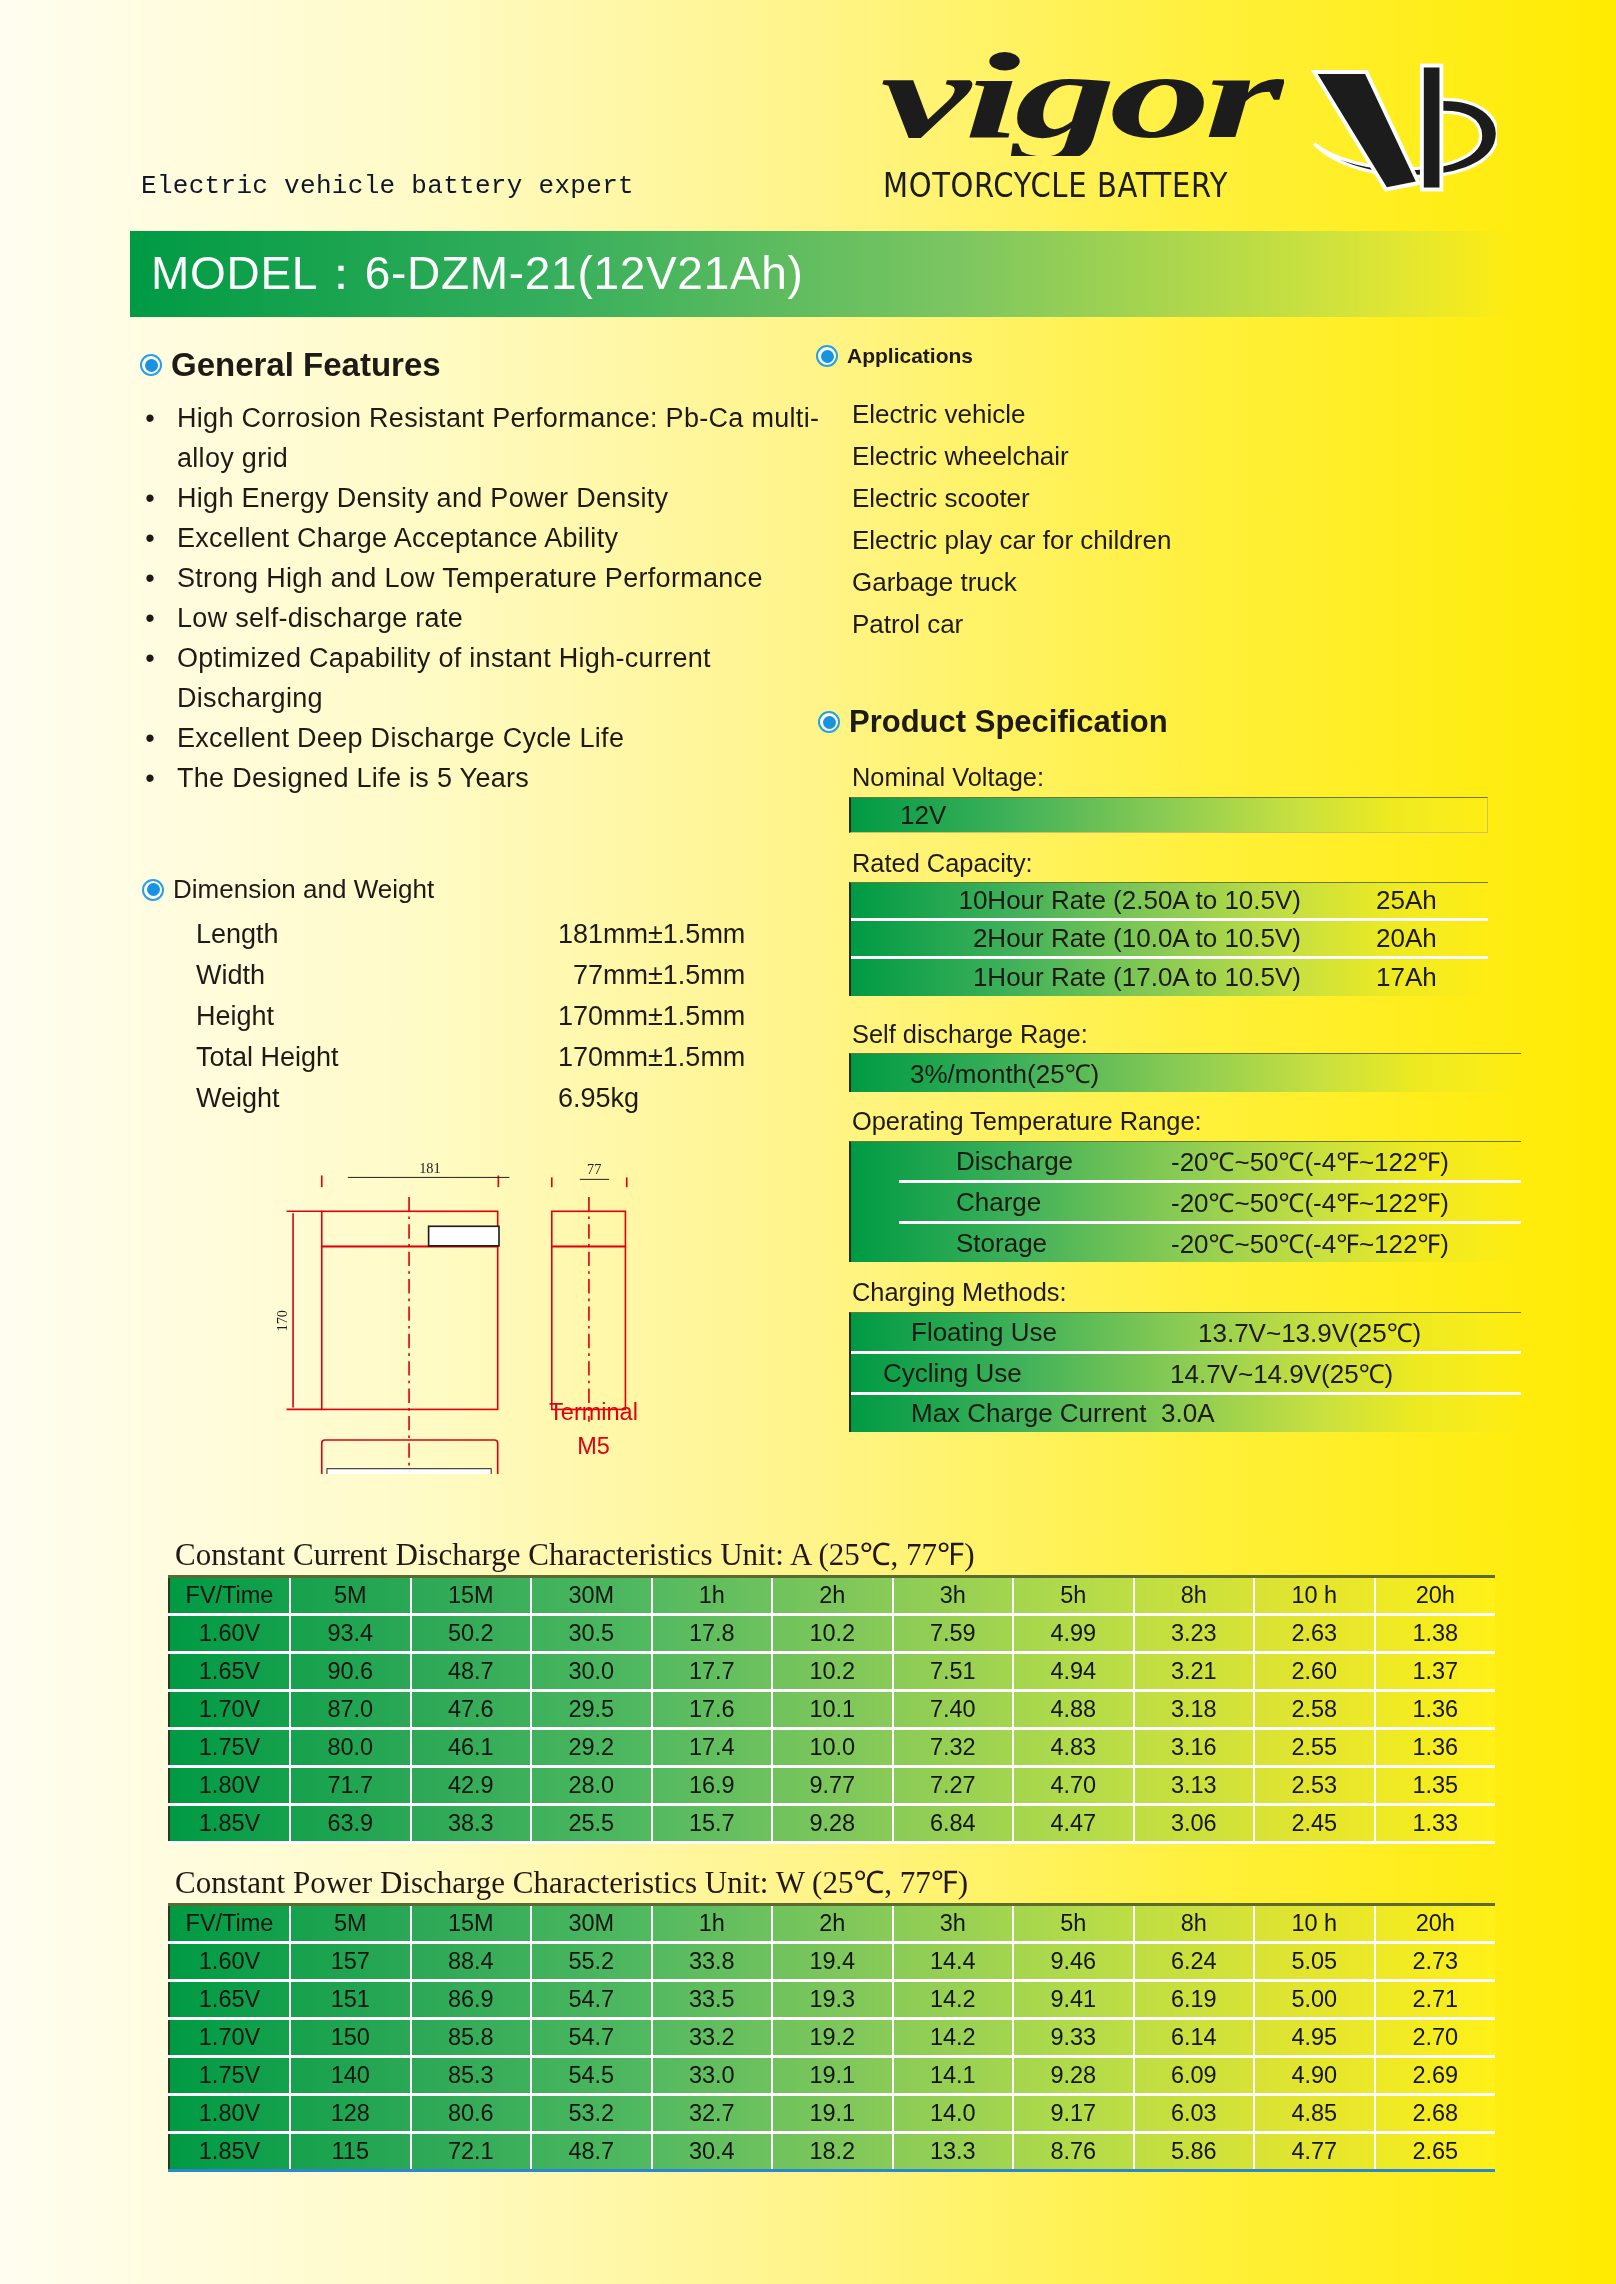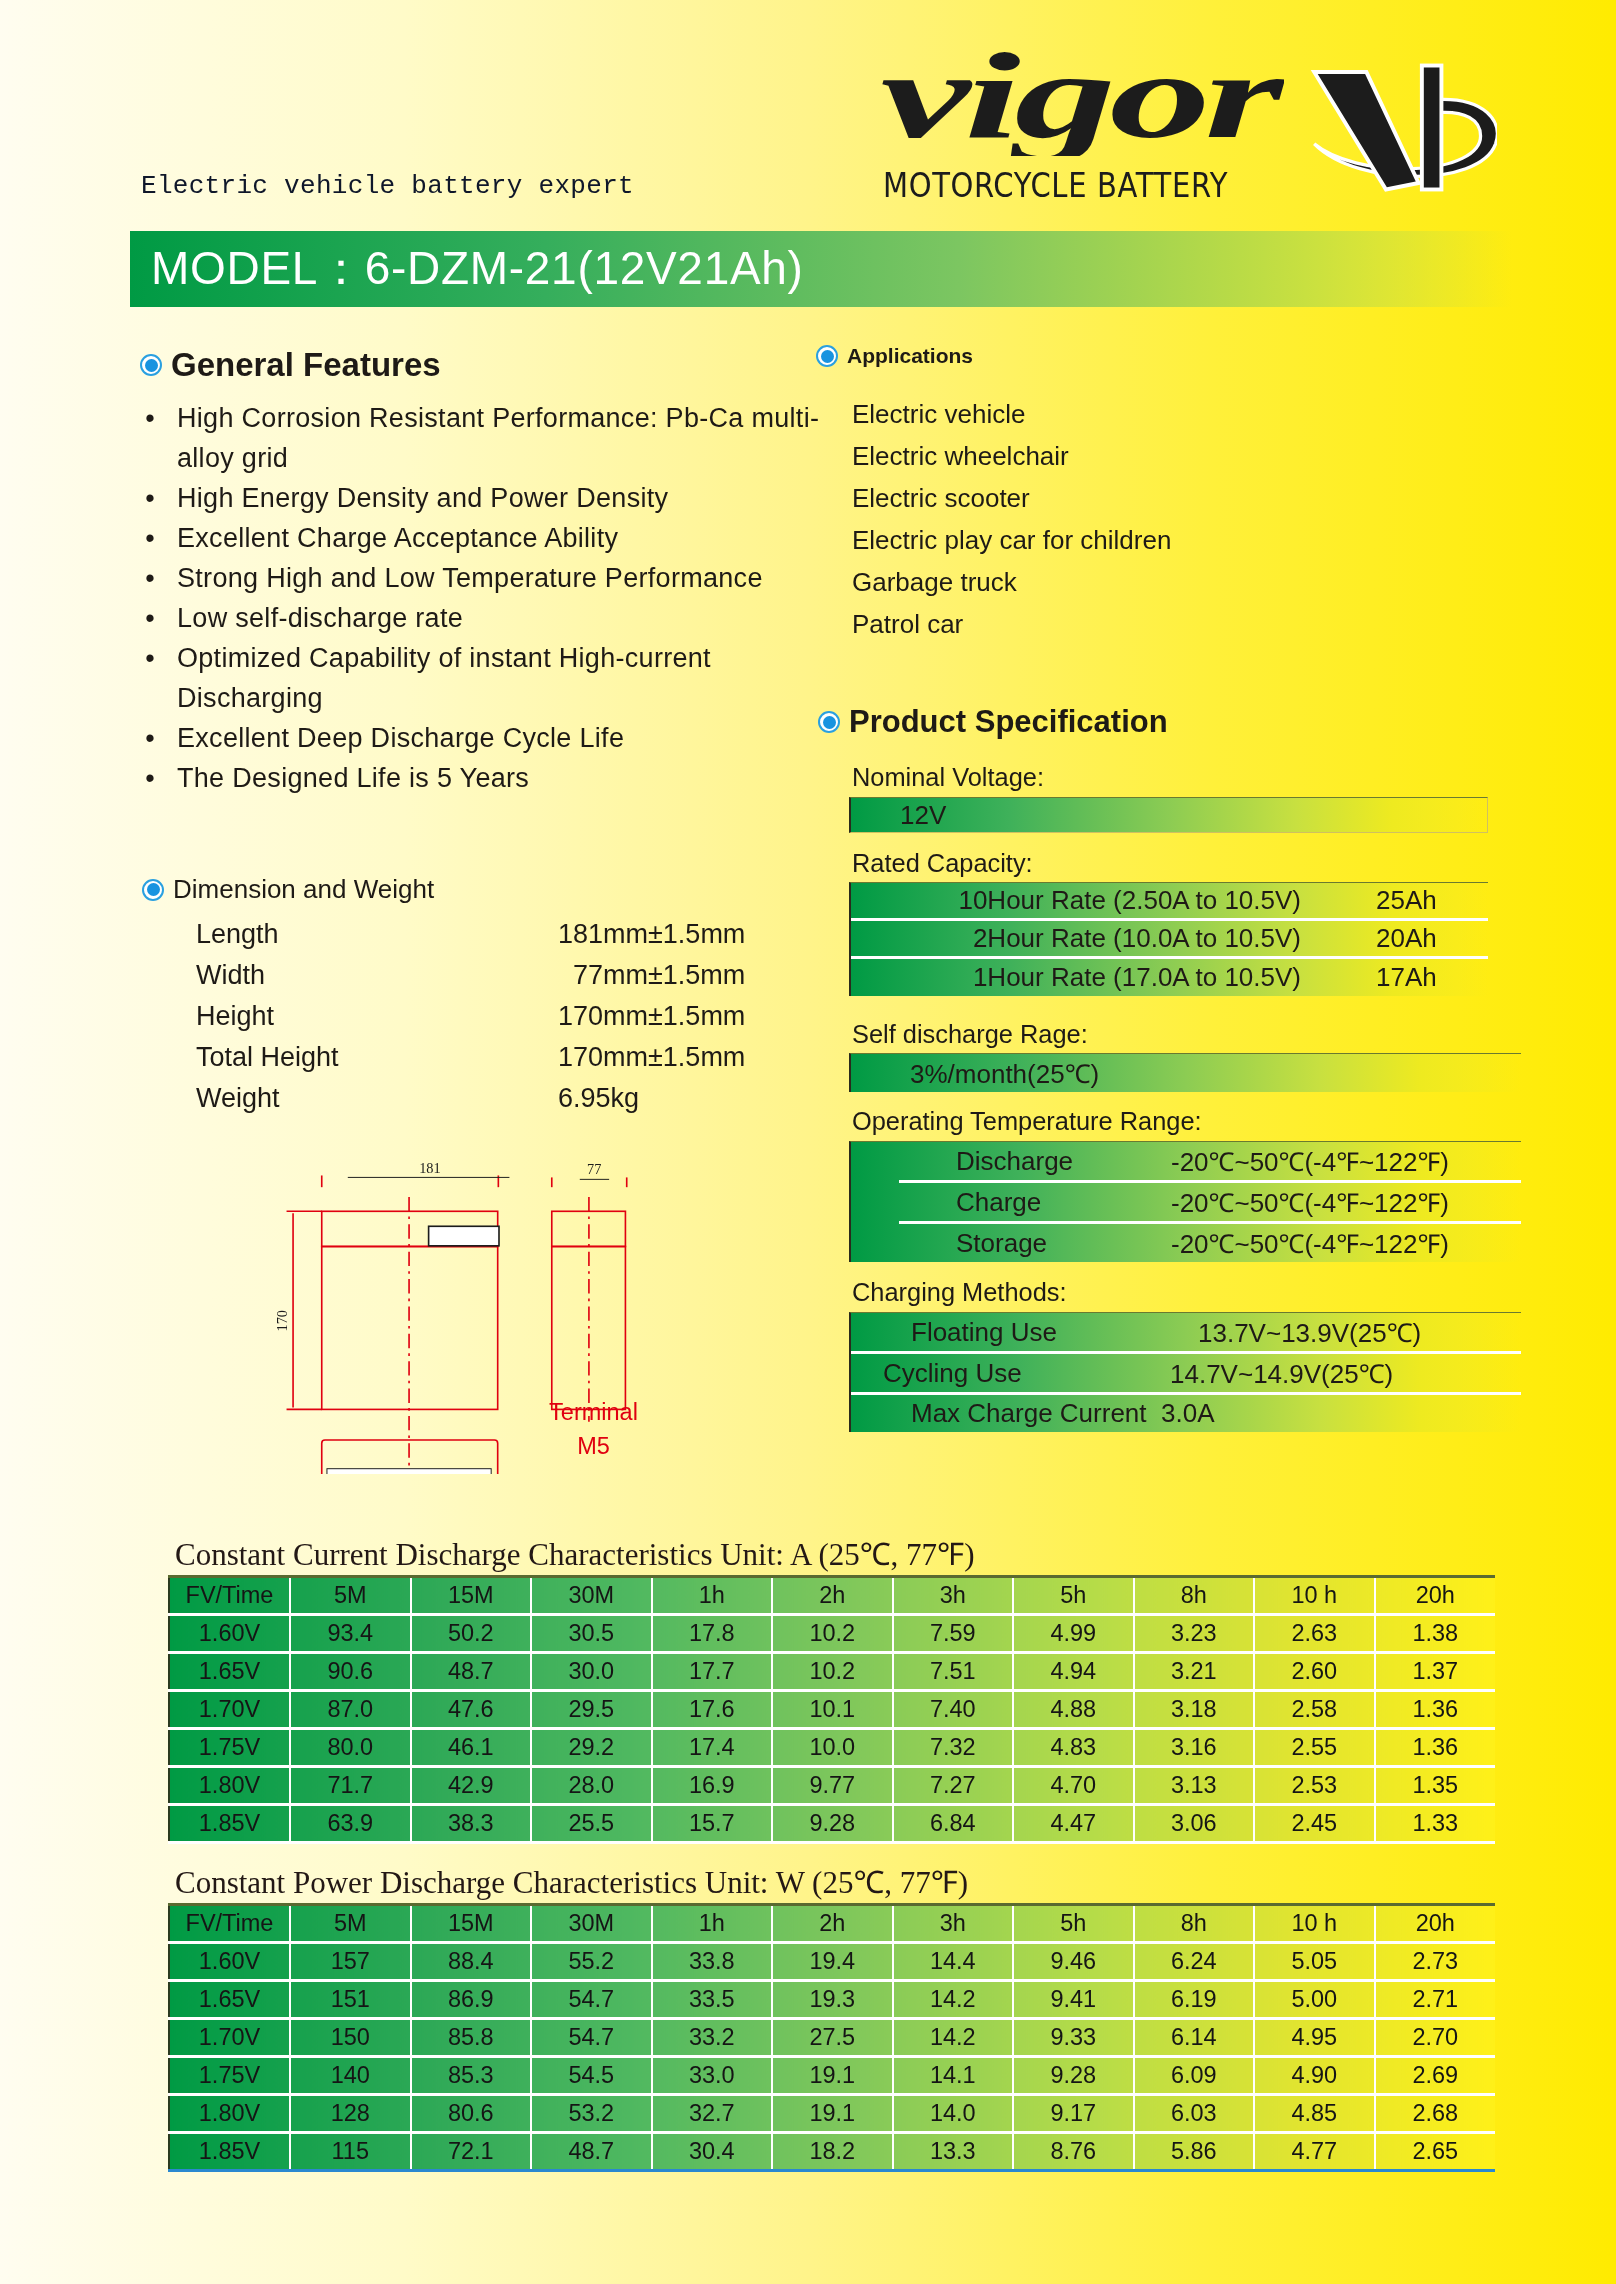--- a/index.html
+++ b/index.html
@@ -13,21 +13,21 @@
   }
   .abs { position: absolute; }
 
   
   .tagline { left: 141px; top: 171px; font-size: 26px; letter-spacing: 0.3px; color: #0f172a; font-family: Liberation Mono, monospace; }
   .logo-word { left: 880px; top: 39px; width: 404px; height: 117px; }
   .logo-sub { left: 883px; top: 166px; font-size: 33px; letter-spacing: 0.7px; color: #1c1c1c; font-family: "DejaVu Sans", sans-serif; transform: scaleX(0.88); transform-origin: left top; }
   .logo-mark { left: 1288px; top: 59px; width: 209px; height: 137px; }
 
   .model-bar {
-    left: 130px; top: 231px; width: 1382px; height: 76px;
+    left: 130px; top: 231px; width: 1382px; height: 86px;
     background: linear-gradient(90deg, #009a44 0%, #35ae5c 30%, #7cc661 60%, #c8e040 85%, rgba(255,235,0,0) 100%);
     display: flex; align-items: center; padding-left: 21px;
   }
   .model-bar span { color: #fff; font-size: 46px; letter-spacing: 0.7px; }
 
   
   .sec-head { display: flex; align-items: center; font-weight: bold; }
   .radio-icon {
     width: 22px; height: 22px; border-radius: 50%;
     border: 2.6px solid #2aa0e0; background: #fff;
@@ -396,21 +396,21 @@
         <td>6.19</td>
         <td>5.00</td>
         <td>2.71</td>
       </tr>
     <tr>
         <td>1.70V</td>
         <td>150</td>
         <td>85.8</td>
         <td>54.7</td>
         <td>33.2</td>
-        <td>27.5</td>
+        <td>19.2</td>
         <td>14.2</td>
         <td>9.33</td>
         <td>6.14</td>
         <td>4.95</td>
         <td>2.70</td>
       </tr>
     <tr>
         <td>1.75V</td>
         <td>140</td>
         <td>85.3</td>

